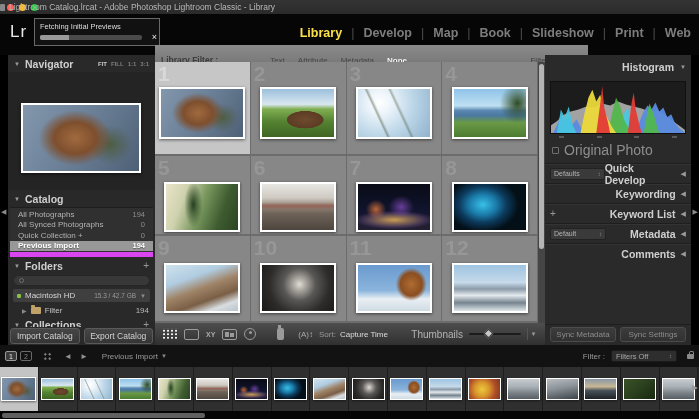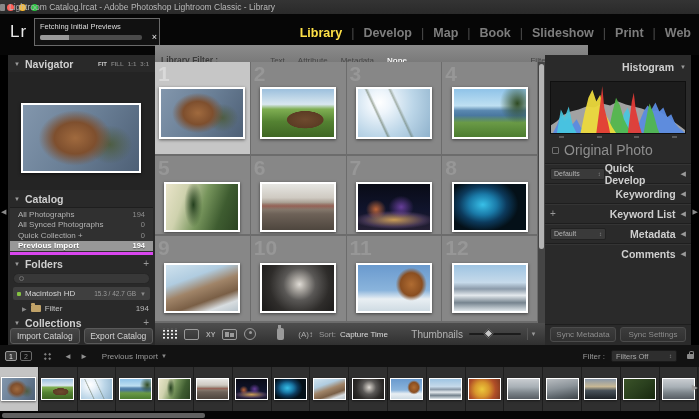--- a/index.html
+++ b/index.html
@@ -33,21 +33,21 @@
   .left-panel { position:absolute; left:8px; top:55px; width:147px; height:290px; background:#292929; overflow:hidden; }
   .edge-arrow { position:absolute; color:#8a8a8a; font-size:7px; }
   .sec-head { display:flex; align-items:center; height:17px; padding:0 6px; color:#cfcfcf;
     font-size:10.5px; font-weight:bold; }
   .tri { color:#9a9a9a; font-size:6px; margin-right:5px; }
   .nav-zoom { margin-left:auto; display:flex; gap:4px; font-size:6px; color:#7d7d7d; font-weight:bold; }
   .zopt.active { color:#c8c8c8; }
   .nav-preview-area { height:118px; background:#242424; position:relative; }
   .nav-preview { position:absolute; left:13px; top:31px; width:120px; height:70px;
     border:2px solid #fff; box-shadow:0 1px 3px rgba(0,0,0,.6); }
-  .src-list { margin:0 2px; background:#303030; border-top:1px solid #1e1e1e; border-bottom:3px solid #d946ef; padding:1px 0; }
+  .src-list { margin:0 2px; background:#303030; border-top:1px solid #1e1e1e; border-bottom:5px solid #d946ef; padding:1px 0; }
   .src-row { display:flex; align-items:center; height:10.5px; padding:0 8px; font-size:8px; color:#b2b2b2; }
   .src-row .src-count { margin-left:auto; color:#8e8e8e; font-size:7.5px; }
   .src-row.selected { background:#989898; color:#fff; font-weight:bold; text-shadow:0 1px 1px rgba(0,0,0,.4); }
   .src-row.selected .src-count { color:#fff; font-weight:bold; }
   .head-plus { margin-left:auto; color:#9a9a9a; font-size:10px; font-weight:normal; }
   .search-pill { margin:1px 5px 3px 5px; height:11px; background:#383838; border:1px solid #262626;
     border-radius:6px; display:flex; align-items:center; padding:0 5px; }
   .mag { width:5px; height:5px; border:1px solid #6e6e6e; border-radius:50%; }
   .vol-row { margin:2px 5px; height:13px; background:#3f3f3f; border-radius:2px; display:flex;
     align-items:center; padding:0 4px; font-size:8px; color:#d4d4d4; }

